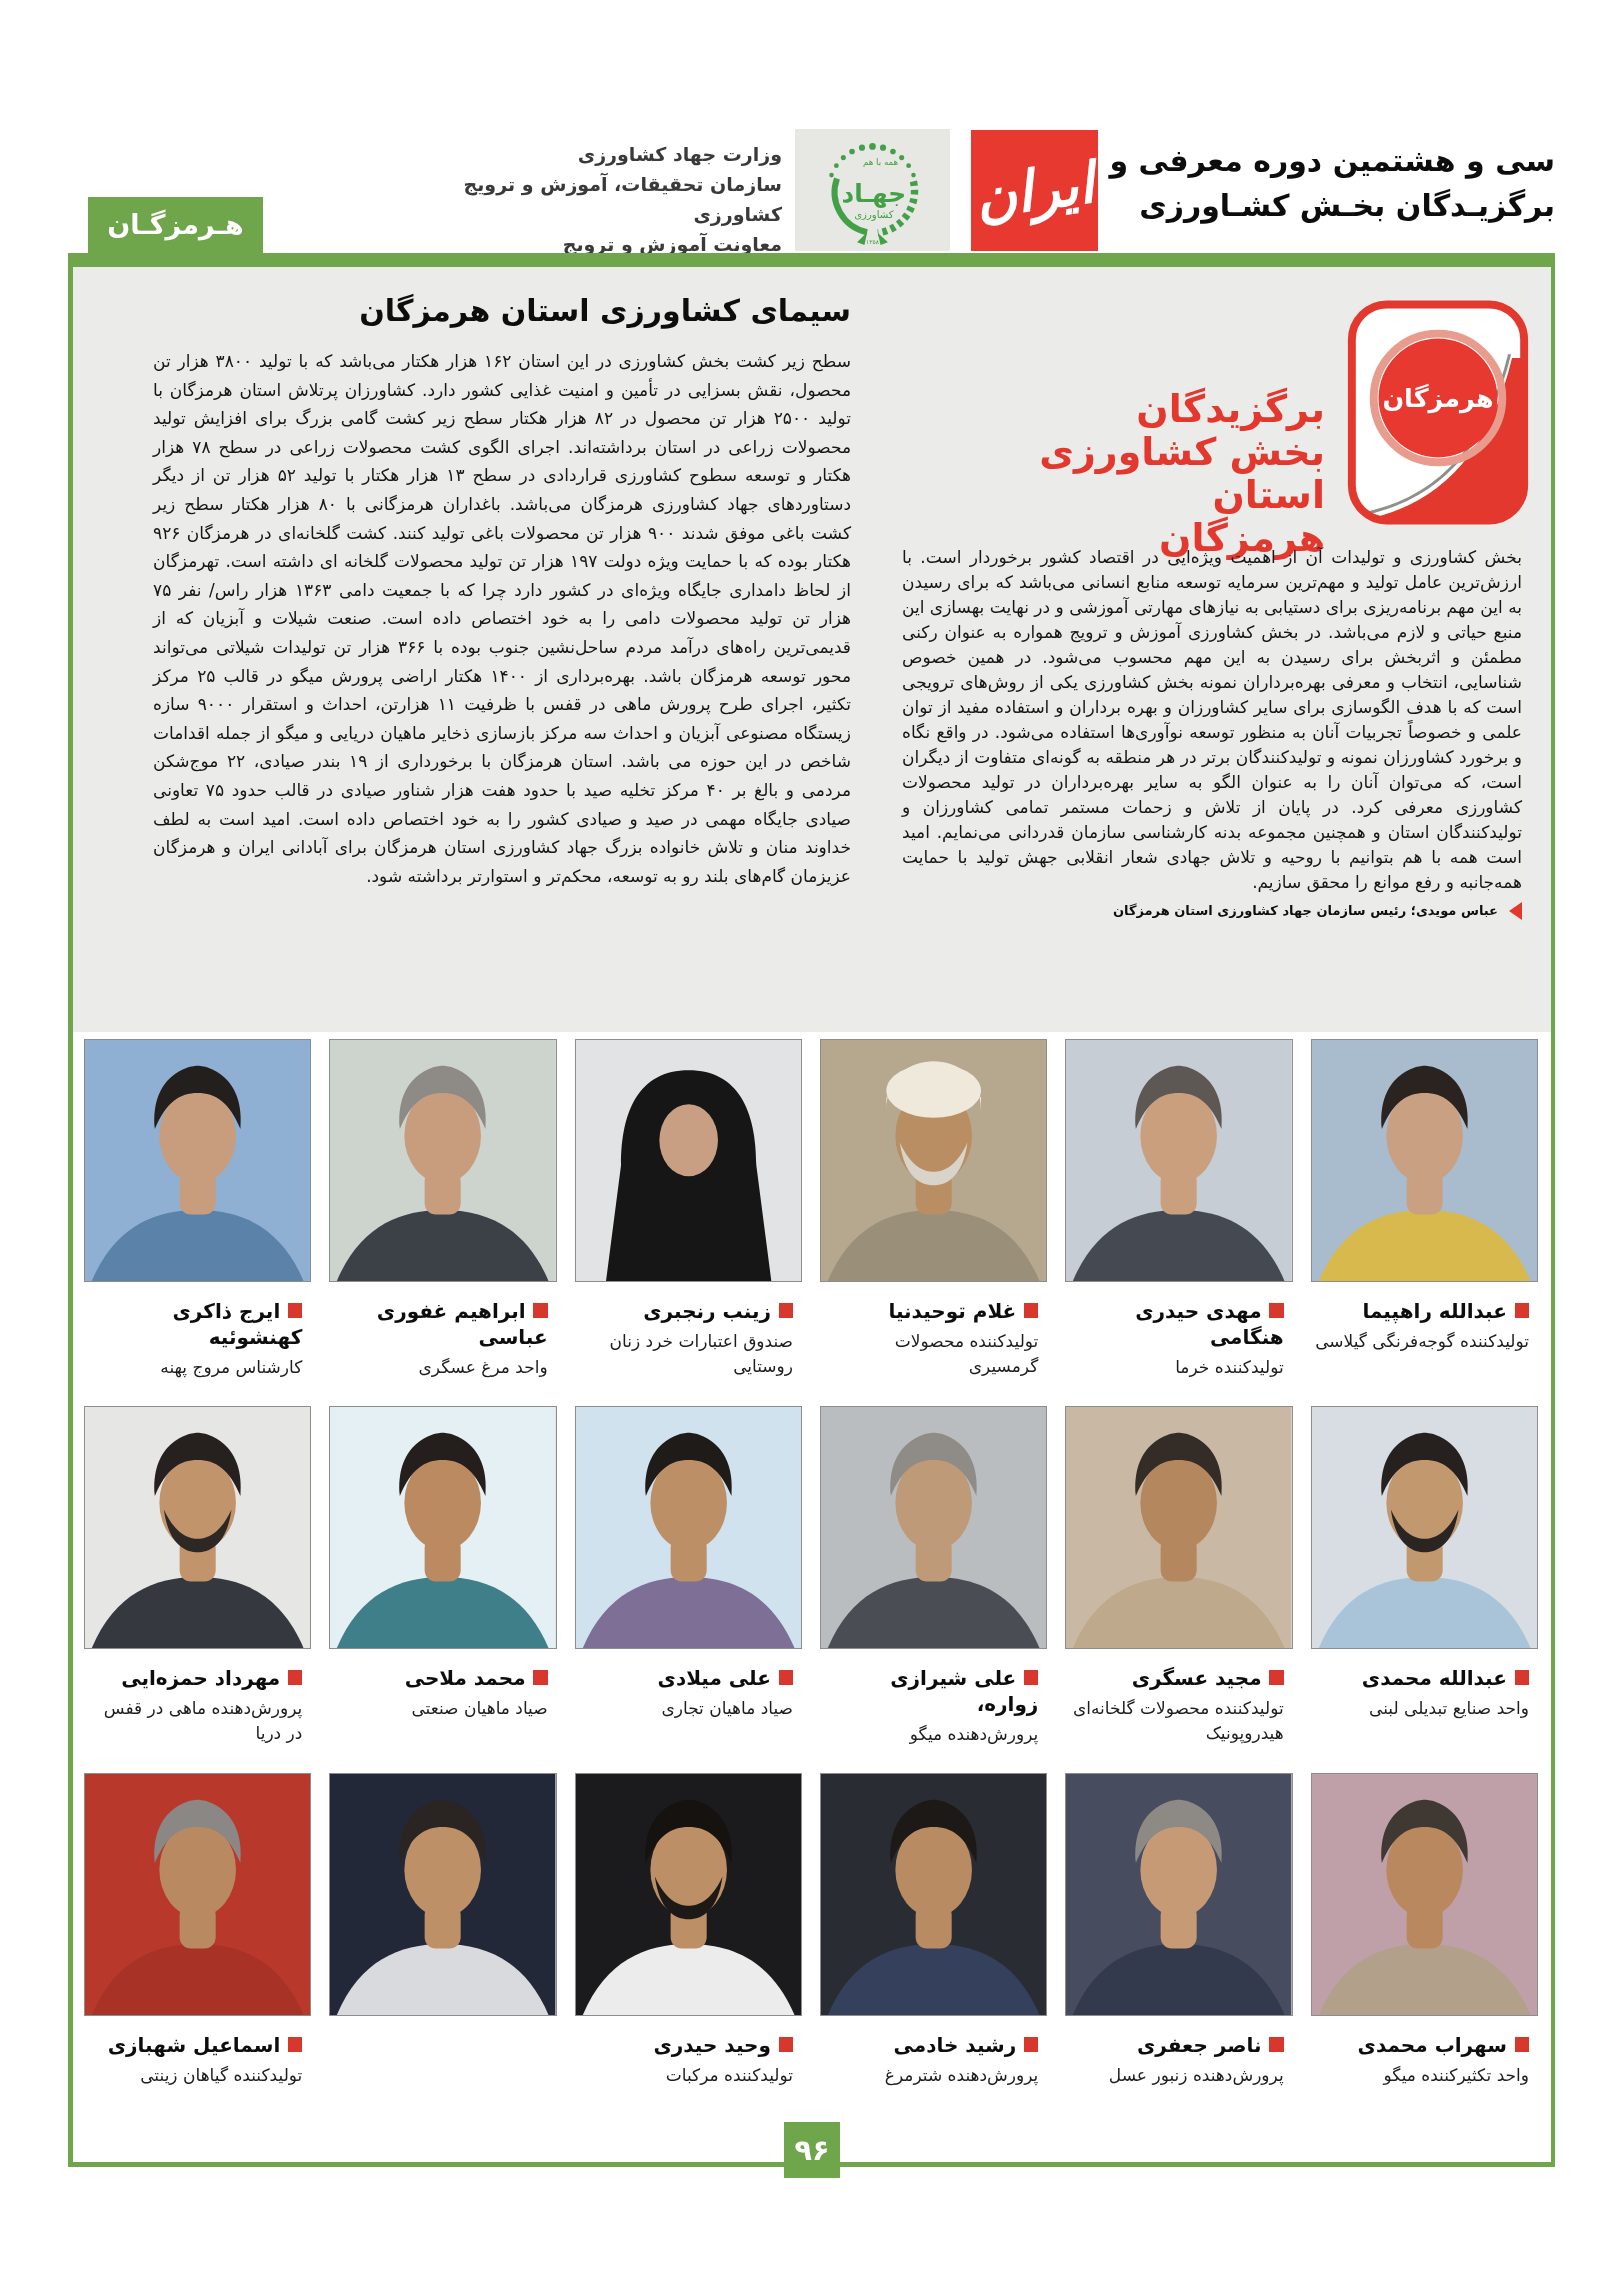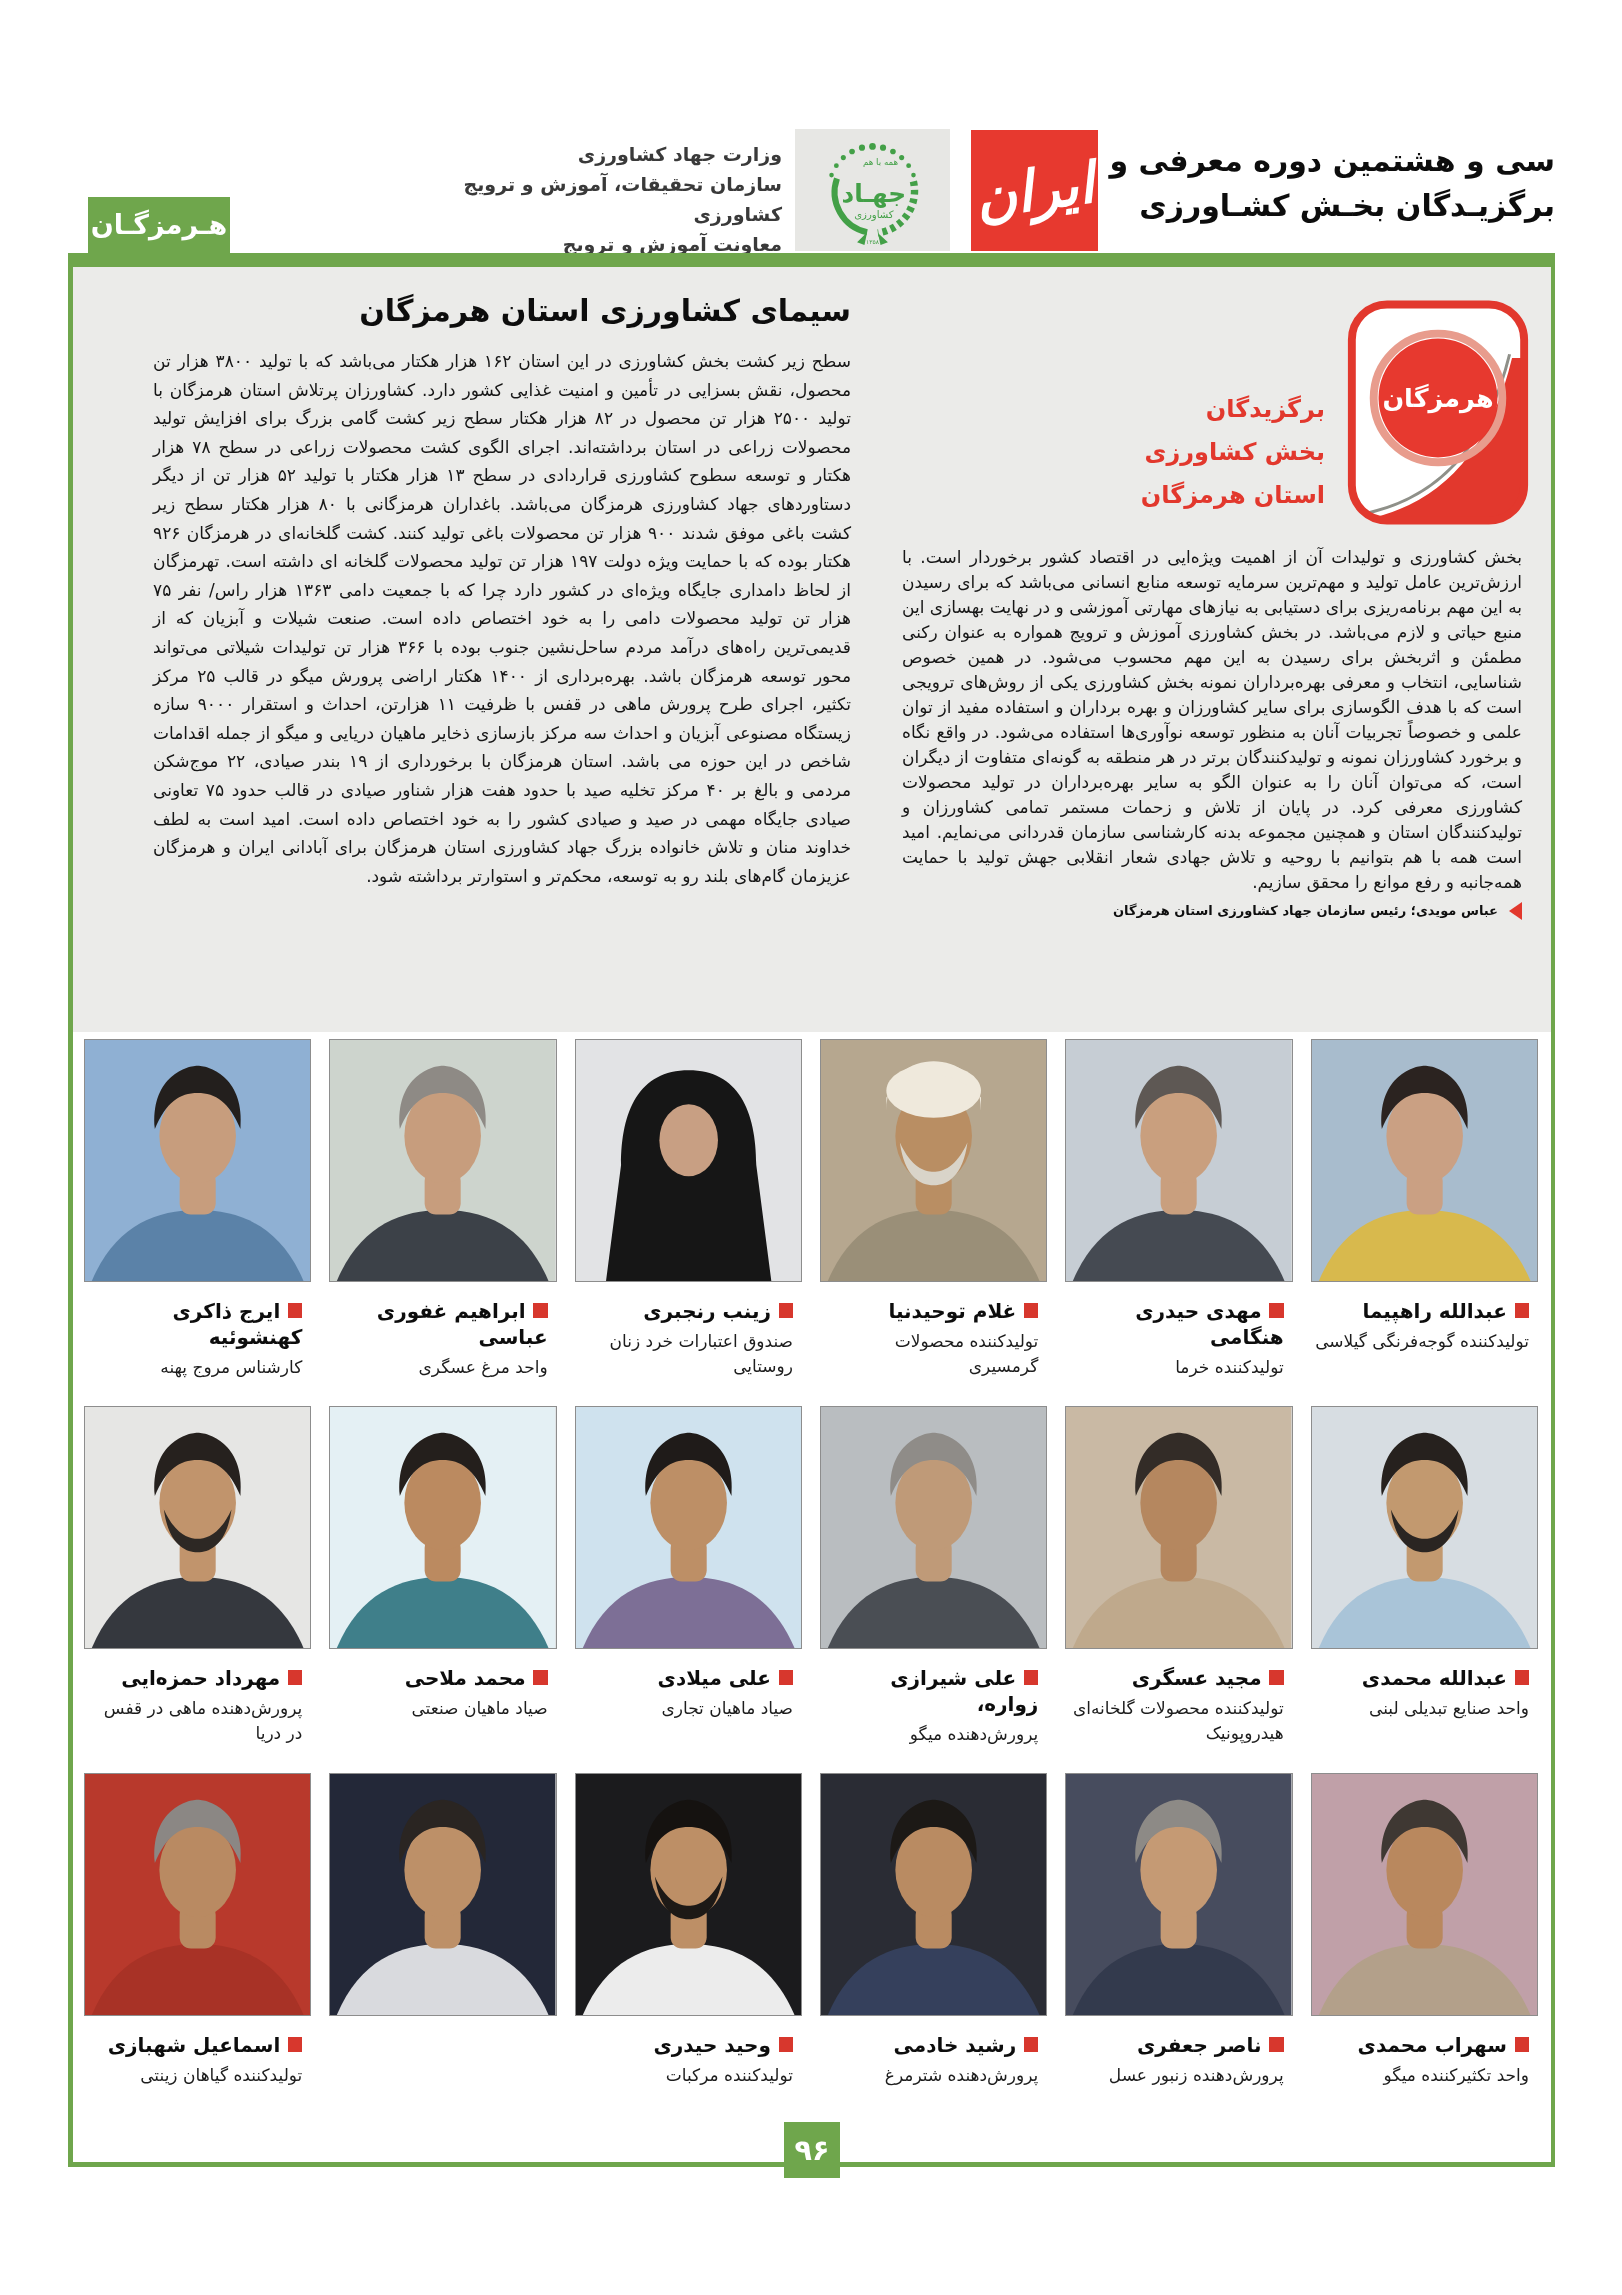--- a/index.html
+++ b/index.html
@@ -8,37 +8,37 @@
   
   .headline{position:absolute;top:138px;right:68px;width:584px;text-align:right;
             font-weight:bold;color:#0d0d0d;font-size:30px;line-height:45px;}
   .iran-logo{position:absolute;top:130px;left:971px;width:127px;height:121px;background:#e7392f;
              display:flex;align-items:center;justify-content:center;}
   .iran-logo span{color:#ffffff;font-size:56px;font-weight:bold;font-style:italic;transform:rotate(-8deg);}
   .jihad-box{position:absolute;top:129px;left:795px;width:155px;height:122px;background:#e7e7e4;
              display:flex;align-items:center;justify-content:center;}
   .ministry{position:absolute;top:139px;left:454px;width:328px;text-align:right;
             font-weight:bold;color:#3a3a3a;font-size:19px;line-height:30px;}
-  .tab{position:absolute;top:197px;left:88px;width:142px;height:56px;background:#6fa64c;
+  .tab{position:absolute;top:197px;left:88px;width:175px;height:56px;background:#6fa64c;
        color:#ffffff;font-weight:bold;font-size:27px;text-align:center;line-height:56px;letter-spacing:1.3px;}
   
   .bar-top{position:absolute;top:253px;left:68px;width:1487px;height:15px;background:#6fa64c;}
   .vline-r{position:absolute;top:253px;right:68px;width:4.5px;height:1913px;background:#6fa64c;}
   .vline-l{position:absolute;top:253px;left:68px;width:4.5px;height:1913px;background:#6fa64c;}
   .bar-bottom{position:absolute;top:2162px;left:68px;width:1487px;height:4.5px;background:#6fa64c;}
   .page-num{position:absolute;top:2122px;left:784px;width:56px;height:56px;background:#6fa64c;
             color:#fff;font-weight:bold;font-size:28.6px;text-align:center;line-height:56px;}
   
   .grey-bg{position:absolute;top:267px;left:73px;width:1478px;height:765px;background:#ebebe9;}
   .left-col{position:absolute;top:291px;left:153px;width:698px;}
   .left-col h2{margin:0 0 17px 0;font-size:30px;line-height:39px;font-weight:bold;color:#0d0d0d;text-align:right;}
   .left-col p{margin:0;font-size:17px;line-height:28.6px;color:#161616;text-align:justify;}
   .badge{position:absolute;top:292px;left:1347px;width:182px;height:241px;}
   .red-title{position:absolute;top:388px;left:1039px;width:286px;text-align:right;
-             color:#e2382d;font-weight:bold;font-size:24px;line-height:43px;}
+             color:#e2382d;font-weight:bold;font-size:38px;line-height:43px;}
   .right-col{position:absolute;top:545px;left:902px;width:620px;}
   .right-col p{margin:0;font-size:17px;line-height:25px;color:#161616;text-align:justify;}
   .signature{margin-top:7px;font-size:13px;font-weight:bold;color:#0f0f0f;text-align:right;}
   .tri{display:inline-block;width:0;height:0;border-top:9.7px solid transparent;
        border-bottom:9.7px solid transparent;border-right:13.6px solid #e2382d;
        margin-left:6.5px;vertical-align:middle;}
   
   .grid{position:absolute;top:1039px;left:84px;width:1454px;display:grid;
         grid-template-columns:repeat(6,1fr);column-gap:18px;}
   .person{margin:0;height:367px;}

